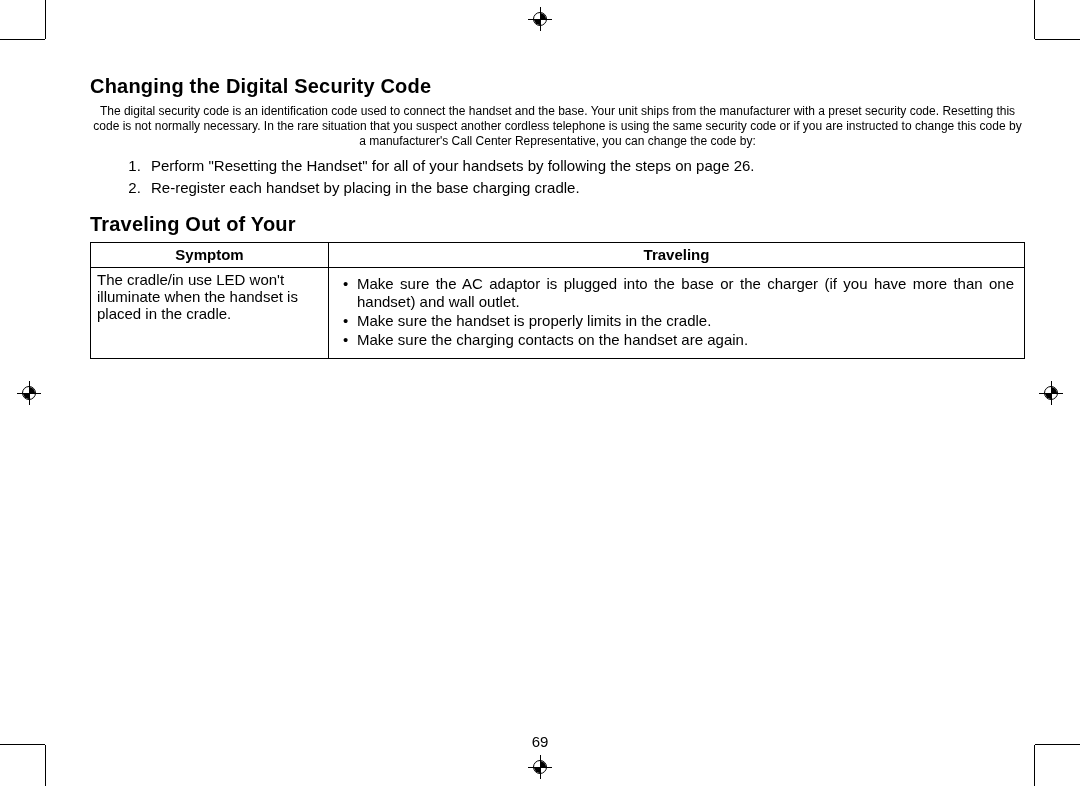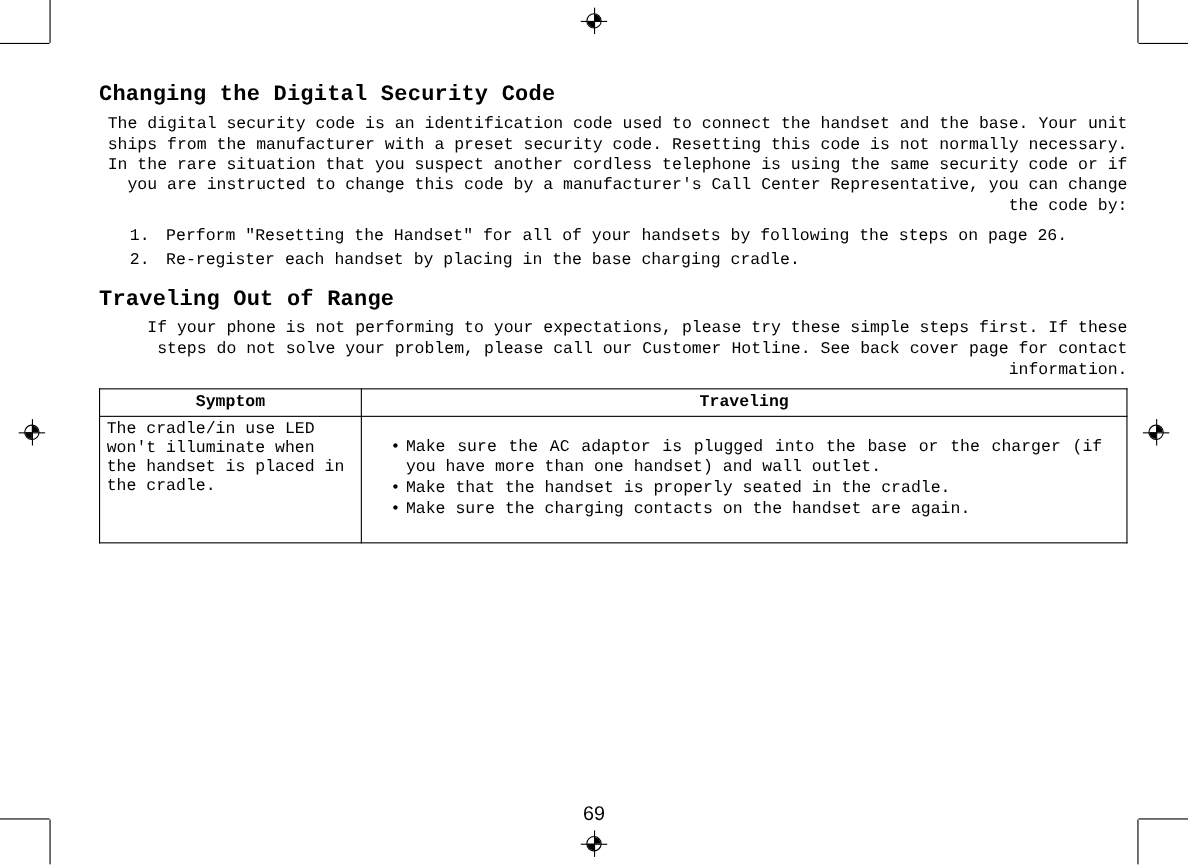--- a/index.html
+++ b/index.html
@@ -73,36 +73,35 @@
   .reg .fill1 { top:3px; left:50%; right:3px; bottom:50%; border-top-right-radius:100%; }
   .reg .fill2 { top:50%; left:3px; right:50%; bottom:3px; border-bottom-left-radius:100%; }
 
   
   .page {
     position: absolute;
     left: 90px;
     right: 55px;
     top: 75px;
     bottom: 60px;
-    font-family: Liberation Mono, monospace;
   }
 
   h2 {
     font-size: 20px;
     font-weight: bold;
     margin: 0 0 6px 0;
     letter-spacing: 0.2px;
   }
   h2.tight { margin-top: 14px; }
 
   p.body {
-    font-size: 15px;
+    font-size: 12px;
     line-height: 1.25;
     margin: 0 0 6px 0;
-    text-align: right;
+    text-align: center;
   }
 
   ol.steps {
     margin: 2px 0 12px 0;
     padding-left: 55px;
     font-size: 15px;
     line-height: 1.45;
   }
   ol.steps li { padding-left: 6px; }
 
@@ -116,21 +115,21 @@
     border: 1.5px solid #000;
     padding: 3px 6px 4px 6px;
     vertical-align: top;
   }
   table.issues th {
     font-weight: bold;
   }
   table.issues th:first-child { width: 225px; }
 
   td ul {
-    margin: 16px;
+    margin: 4px;
     padding-left: 18px;
     list-style: none;
   }
   td ul li {
     position: relative;
     padding-left: 0;
     line-height: 1.25;
     text-align: justify;
   }
   td ul li::before {
@@ -138,21 +137,21 @@
     position: absolute;
     left: -14px;
     top: 0;
   }
 
   .pagenum {
     position: absolute;
     left: 50%;
     bottom: 36px;
     transform: translateX(-50%);
-    font-size: 18px;
+    font-size: 15px;
   }
 </style>
 </head>
 <body>
 
 <div class="crop-h crop-top-left-h"></div>
 <div class="crop-v crop-top-left-v"></div>
 <div class="crop-h crop-top-right-h"></div>
 <div class="crop-v crop-top-right-v"></div>
 <div class="crop-h crop-bot-left-h"></div>
@@ -183,36 +182,35 @@
 
 <div class="page">
 
   <h2>Changing the Digital Security Code</h2>
   <p class="body">The digital security code is an identification code used to connect the handset and the base. Your unit ships from the manufacturer with a preset security code. Resetting this code is not normally necessary. In the rare situation that you suspect another cordless telephone is using the same security code or if you are instructed to change this code by a manufacturer's Call Center Representative, you can change the code by:</p>
   <ol class="steps">
     <li>Perform "Resetting the Handset" for all of your handsets by following the steps on page 26.</li>
     <li>Re-register each handset by placing in the base charging cradle.</li>
   </ol>
 
-  <h2 class="tight">Traveling Out of Range</h2>
-
-  <p class="body">If your phone is not performing to your expectations, please try these simple steps first. If these steps do not solve your problem, please call our Customer Hotline. See back cover page for contact information.</p>
+  <h2 class="tight">Traveling Out of Your</h2>
+
 
   <table class="issues">
     <tbody>
         <tr>
       <th>Symptom</th>
       <th>Traveling</th>
     </tr>
     <tr>
       <td>The cradle/in use LED won't illuminate when the handset is placed in the cradle.</td>
       <td>
         <ul>
           <li>Make sure the AC adaptor is plugged into the base or the charger (if you have more than one handset) and wall outlet.</li>
-          <li>Make that the handset is properly seated in the cradle.</li>
+          <li>Make sure the handset is properly limits in the cradle.</li>
           <li>Make sure the charging contacts on the handset are again.</li>
         </ul>
       </td>
     </tr>
   </tbody>
     </table>
 
 </div>
 
 <div class="pagenum">69</div>

